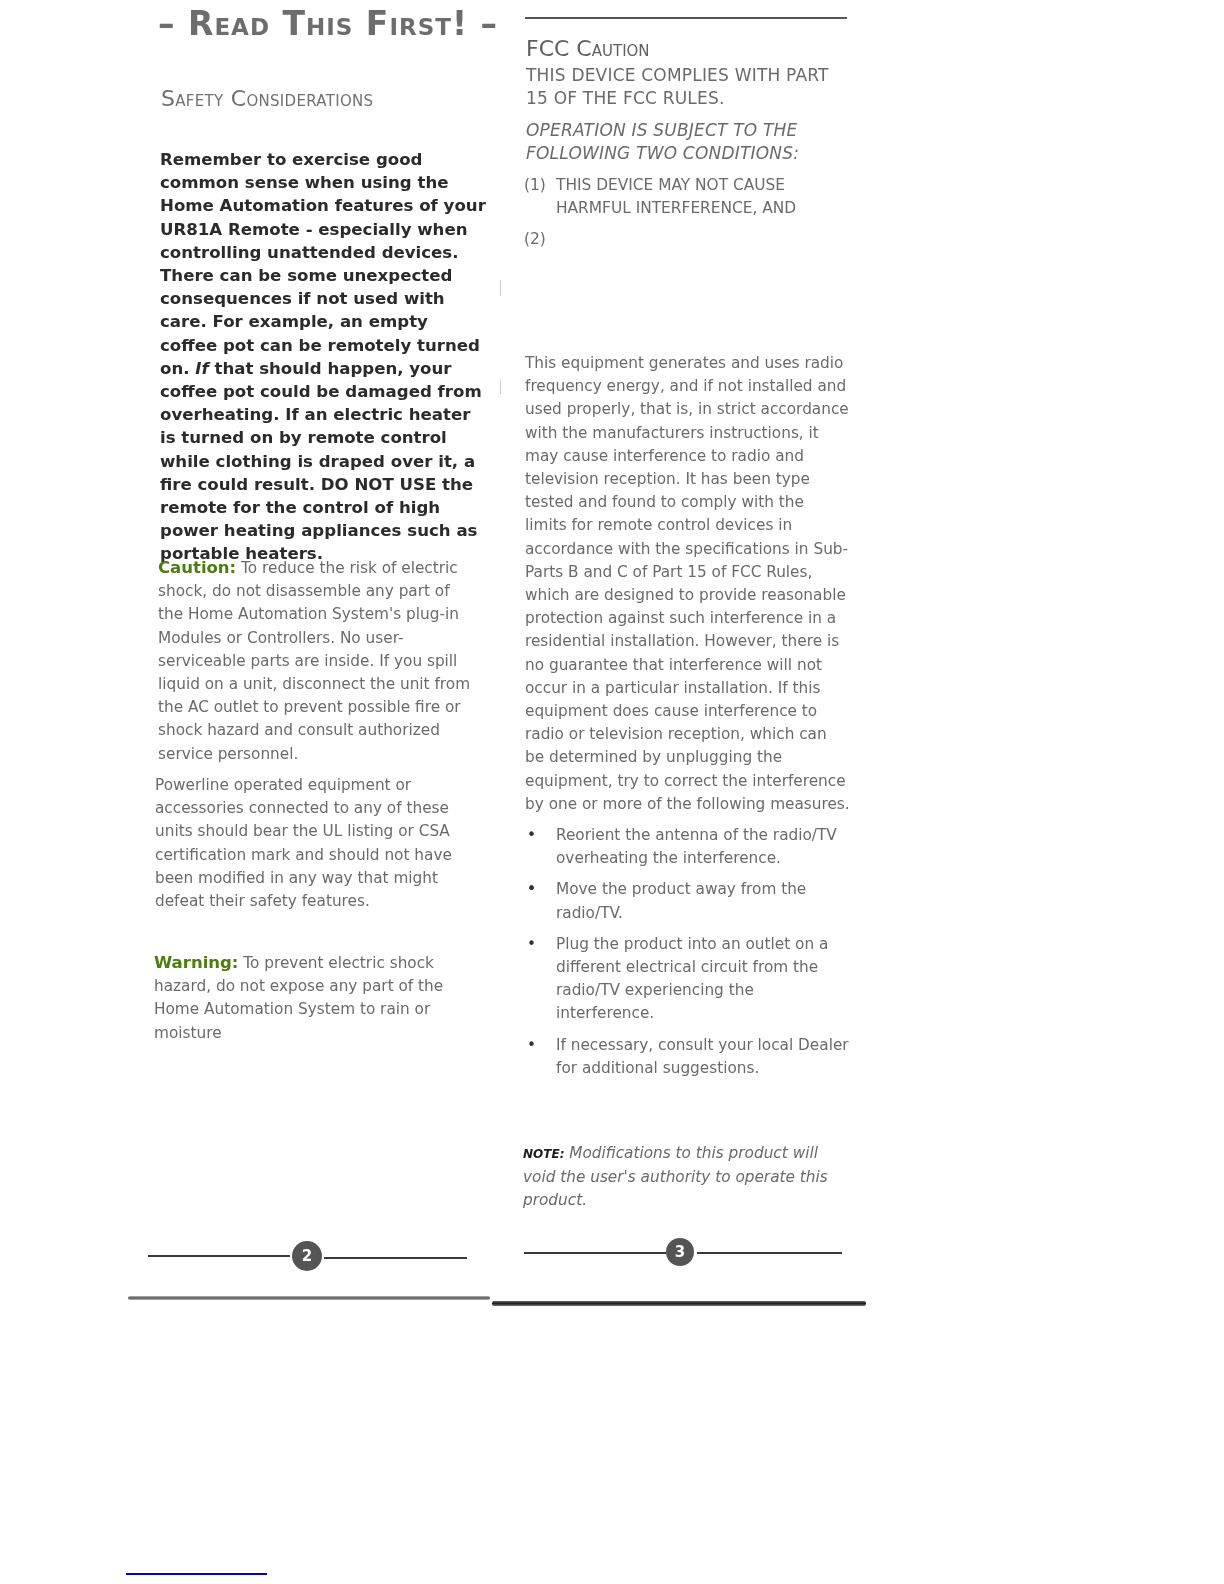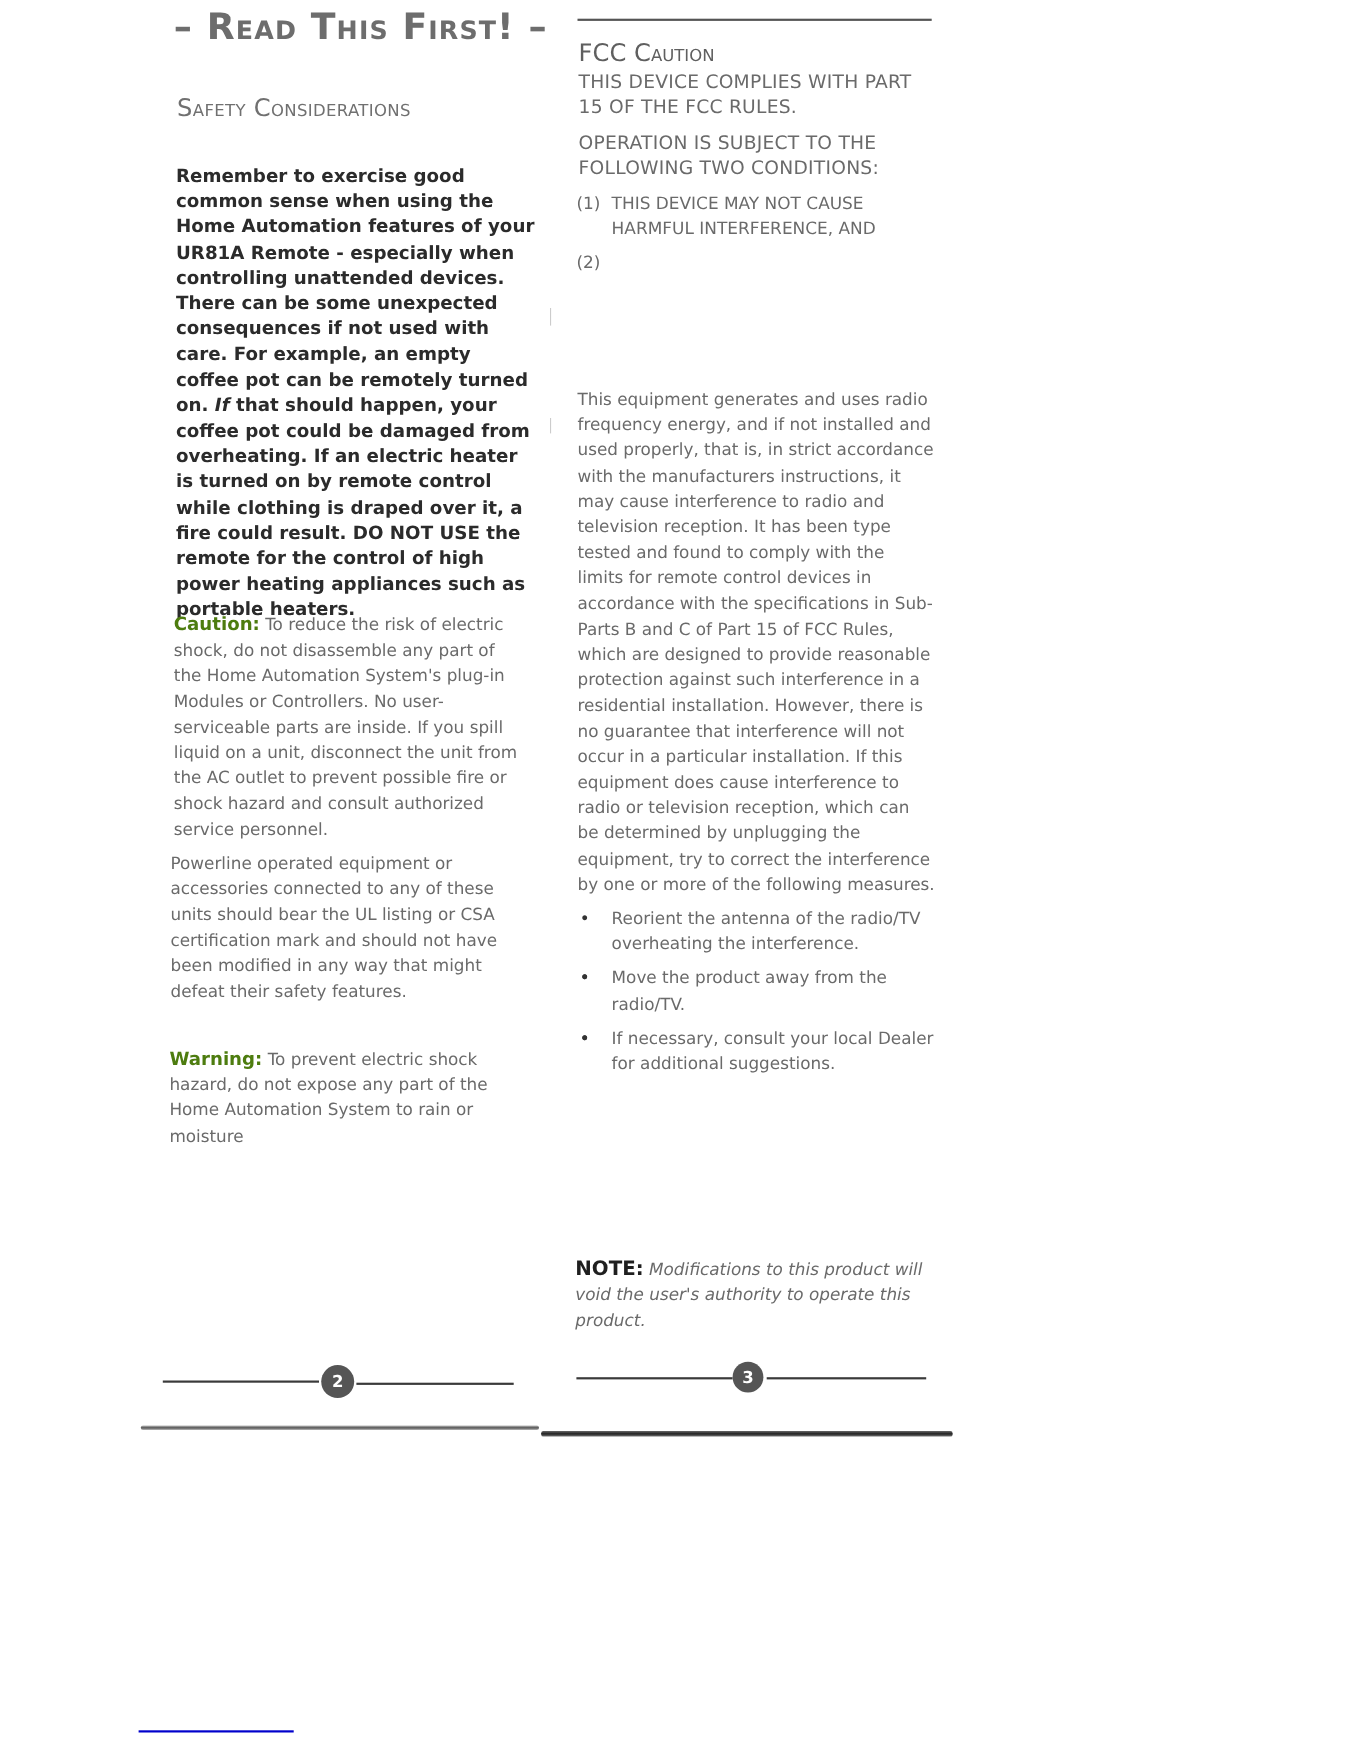--- a/index.html
+++ b/index.html
@@ -34,21 +34,21 @@
 
   .fcc-body { position: absolute; left: 525px; top: 352px; width: 325px; font-size: 15.3px;
     line-height: 23.2px; color: #6a6a6a; }
   .bullets { position: absolute; left: 524px; top: 824px; width: 325px; list-style: none; margin: 0; padding: 0; }
   .bullets li { position: relative; padding-left: 32px; font-size: 15.3px; line-height: 23.2px;
     color: #6a6a6a; margin-bottom: 8px; }
   .bullets li .dot { position: absolute; left: 3px; top: 0; color: #333; }
 
   .note { position: absolute; left: 523px; top: 1142px; width: 325px; font-size: 15.3px;
     line-height: 23.2px; color: #6a6a6a; }
-  .note .nb { font-weight: bold; color: #1f1f1f; font-size: 18px; }
+  .note .nb { font-weight: bold; font-style: italic; color: #1f1f1f; font-size: 12px; }
   .note .ni { font-style: italic; }
 
   .pg-line { position: absolute; height: 2px; background: #3a3a3a; }
   .pg-num { position: absolute; width: 30px; height: 30px; border-radius: 50%; background: #555;
     color: #fff; font-weight: bold; font-size: 15px; text-align: center; line-height: 30px;
     font-family: "DejaVu Sans", sans-serif; }
 
   .bottom-edge-l { position: absolute; left: 128px; top: 1296px; width: 362px; height: 4px;
     background: linear-gradient(#bbb, #555, #bbb); border-radius: 2px; }
   .bottom-edge-r { position: absolute; left: 492px; top: 1301px; width: 374px; height: 5px;
@@ -76,37 +76,37 @@
   <span class="label-bold">Warning:</span><span> To prevent electric shock hazard, do not expose any part of the Home Automation System to rain or moisture</span>
 </div>
 
 <div class="pg-line" style="left:148px; top:1255px; width:142px;"></div>
 <div class="pg-num" style="left:292px; top:1241px;">2</div>
 <div class="pg-line" style="left:324px; top:1257px; width:143px;"></div>
 
 <div class="top-rule"></div>
 <div class="fcc-title">FCC Caution</div>
 <div class="fcc-caps" style="top:64px;">This device complies with Part 15 of the FCC Rules.</div>
-<div class="fcc-caps" style="top:119px;">Operation is subject to the following two conditions:</div>
+<div class="fcc-caps" style="top:119px;font-style:italic;">Operation is subject to the following two conditions:</div>
 
 <div class="cond" style="top:174px;">
   <span class="num">(1)</span>
   <span class="txt">THIS DEVICE MAY NOT CAUSE HARMFUL INTERFERENCE, AND</span>
 </div>
 <div class="cond" style="top:228px;">
   <span class="num">(2)</span>
 </div>
 
 <div class="fcc-body">This equipment generates and uses radio frequency energy, and if not installed and used properly, that is, in strict accordance with the manufacturers instructions, it may cause interference to radio and television reception. It has been type tested and found to comply with the limits for remote control devices in accordance with the specifications in Sub-Parts B and C of Part 15 of FCC Rules, which are designed to provide reasonable protection against such interference in a residential installation. However, there is no guarantee that interference will not occur in a particular installation. If this equipment does cause interference to radio or television reception, which can be determined by unplugging the equipment, try to correct the interference by one or more of the following measures.</div>
 
 <ul class="bullets">
   <li><span class="dot">•</span><span>Reorient the antenna of the radio/TV overheating the interference.</span></li>
   <li><span class="dot">•</span></li>
   <li><span class="dot">•</span><span>Move the product away from the radio/TV.</span></li>
-  <li><span class="dot">•</span></li>
+  <li><span class="dot">•</span><span>Plug the product into an outlet on a different electrical circuit from the radio/TV experiencing the interference.</span></li>
   <li><span class="dot">•</span><span>If necessary, consult your local Dealer for additional suggestions.</span></li>
 </ul>
 
 <div class="note">
   <span class="nb">NOTE:</span><span class="ni"> Modifications to this product will void the user's authority to operate this product.</span>
 </div>
 
 <div class="pg-line" style="left:524px; top:1252px; width:142px;"></div>
 <div class="pg-num" style="left:666px; top:1238px; width:28px; height:28px; line-height:28px;">3</div>
 <div class="pg-line" style="left:697px; top:1252px; width:145px;"></div>

